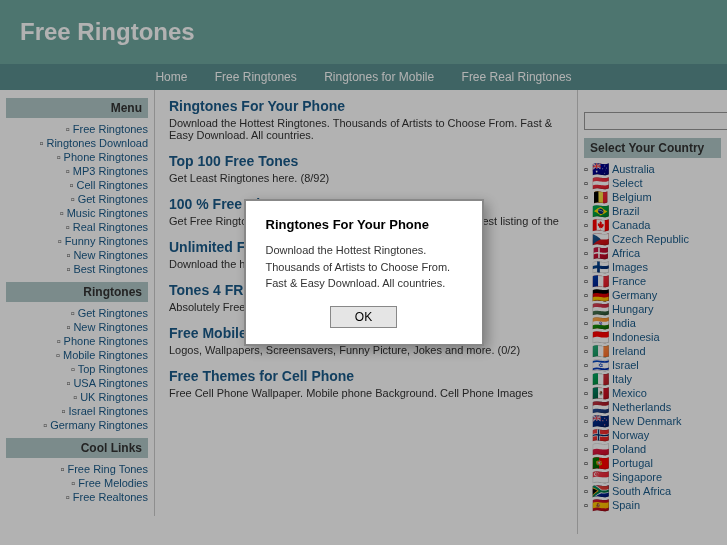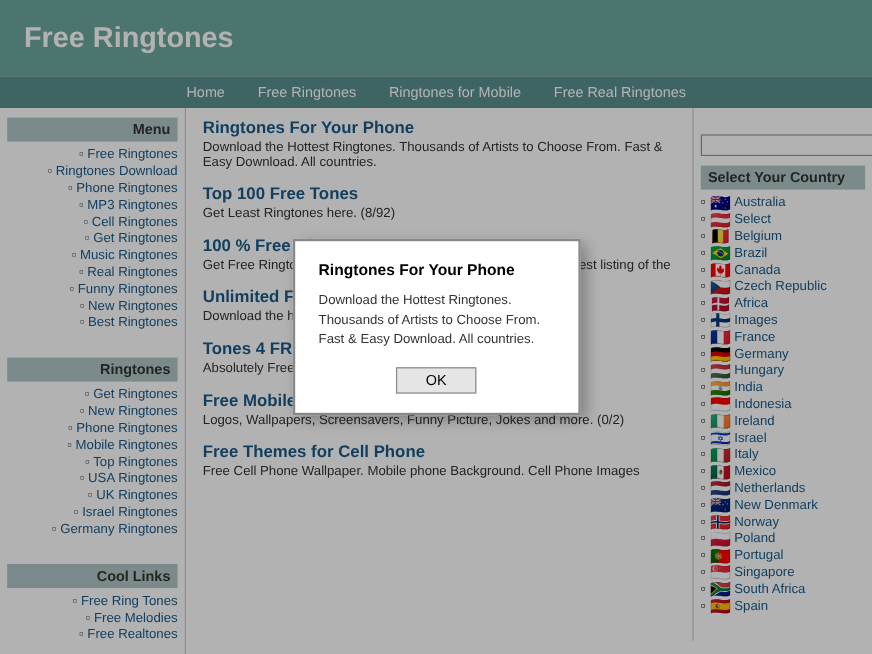--- a/index.html
+++ b/index.html
@@ -44,21 +44,21 @@
       border-right: 1px solid #ccc;
       text-align: right;
     }
     .sidebar-section-title {
       background: #b0c8c8;
       color: #333;
       font-weight: bold;
       font-size: 12px;
       padding: 3px 6px;
       margin-bottom: 4px;
-      margin-top: 22px;
+      margin-top: 6px;
     }
     .sidebar-section-title:first-child { margin-top: 0; }
     .sidebar-list { list-style: none; margin-bottom: 4px; }
     .sidebar-list li {
       padding: 1px 0 1px 2px;
       font-size: 11px;
     }
     .sidebar-list li::before {
       content: '▫ ';
       color: #555;

